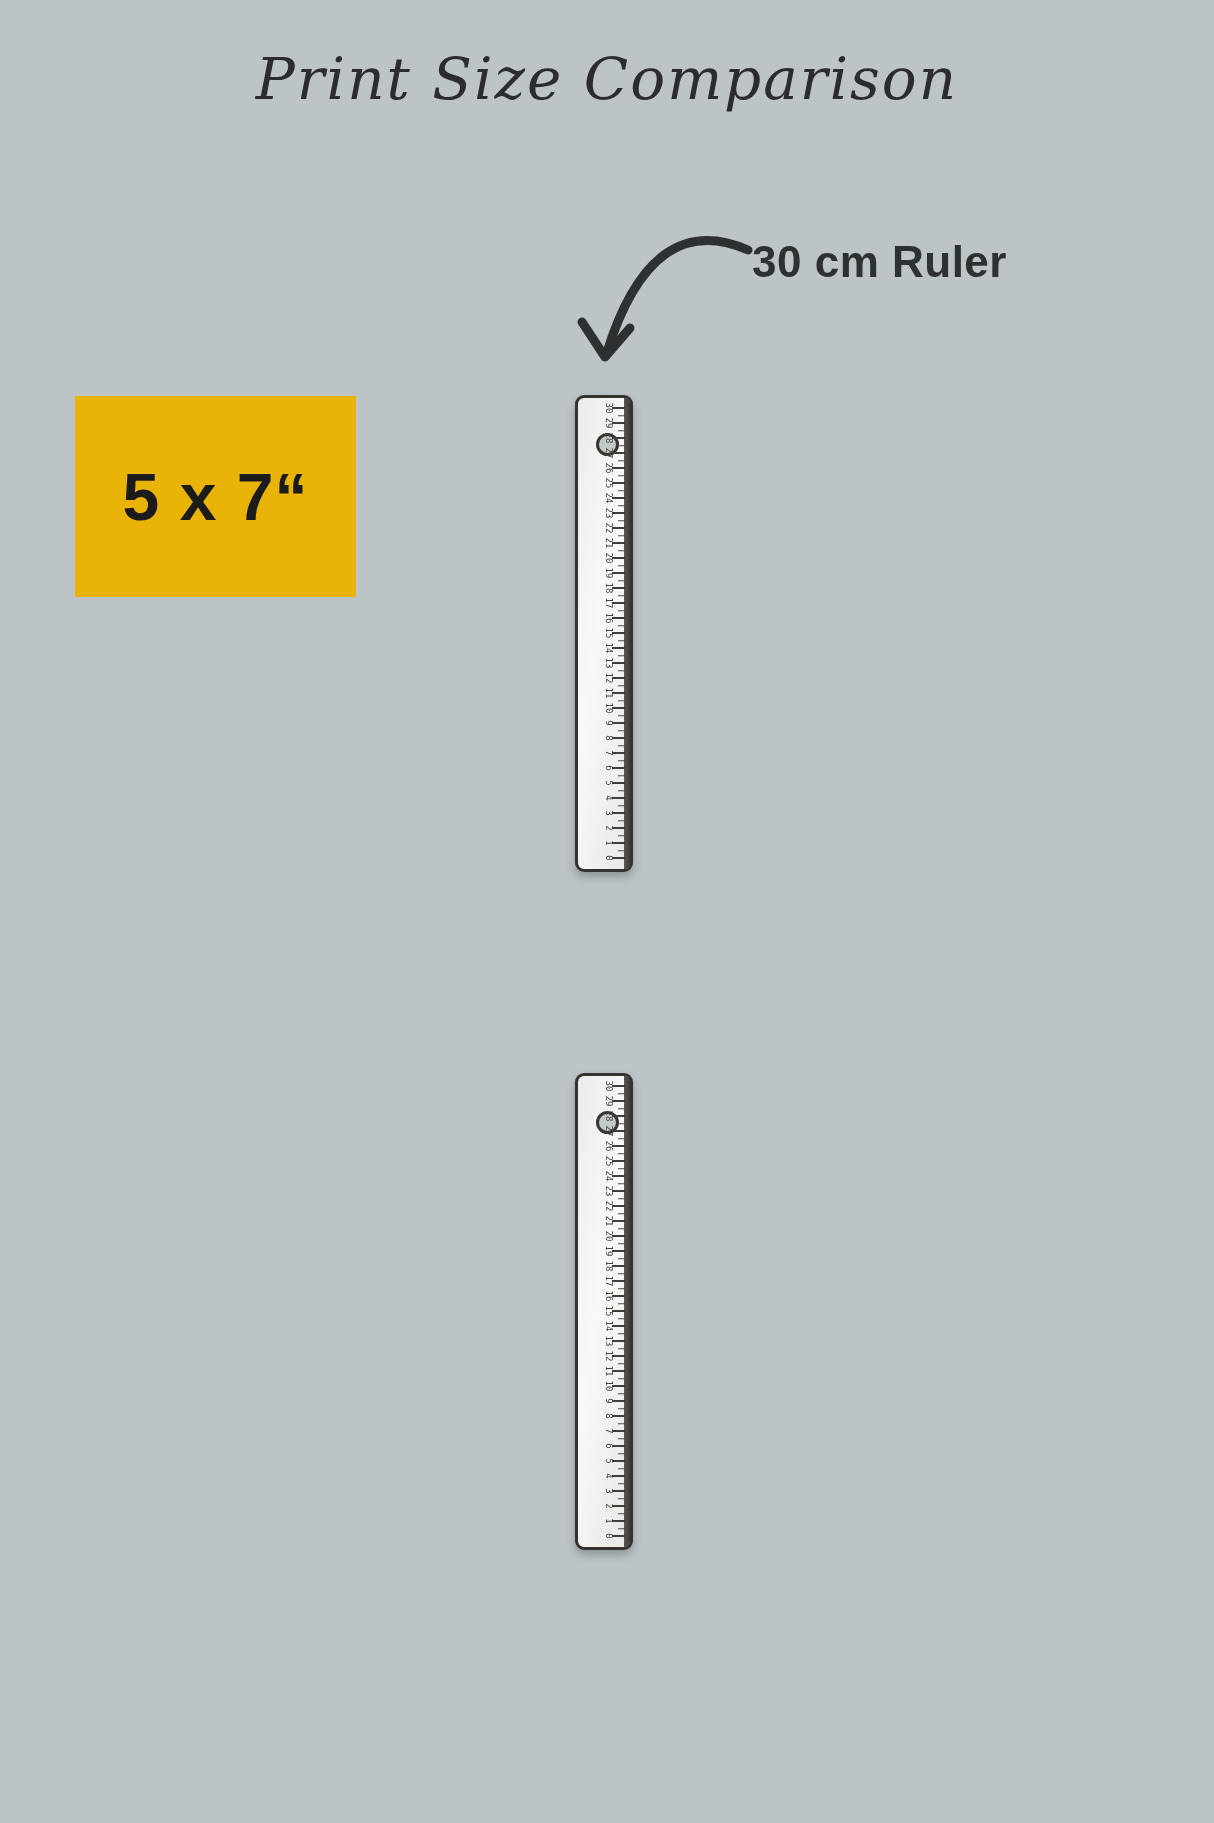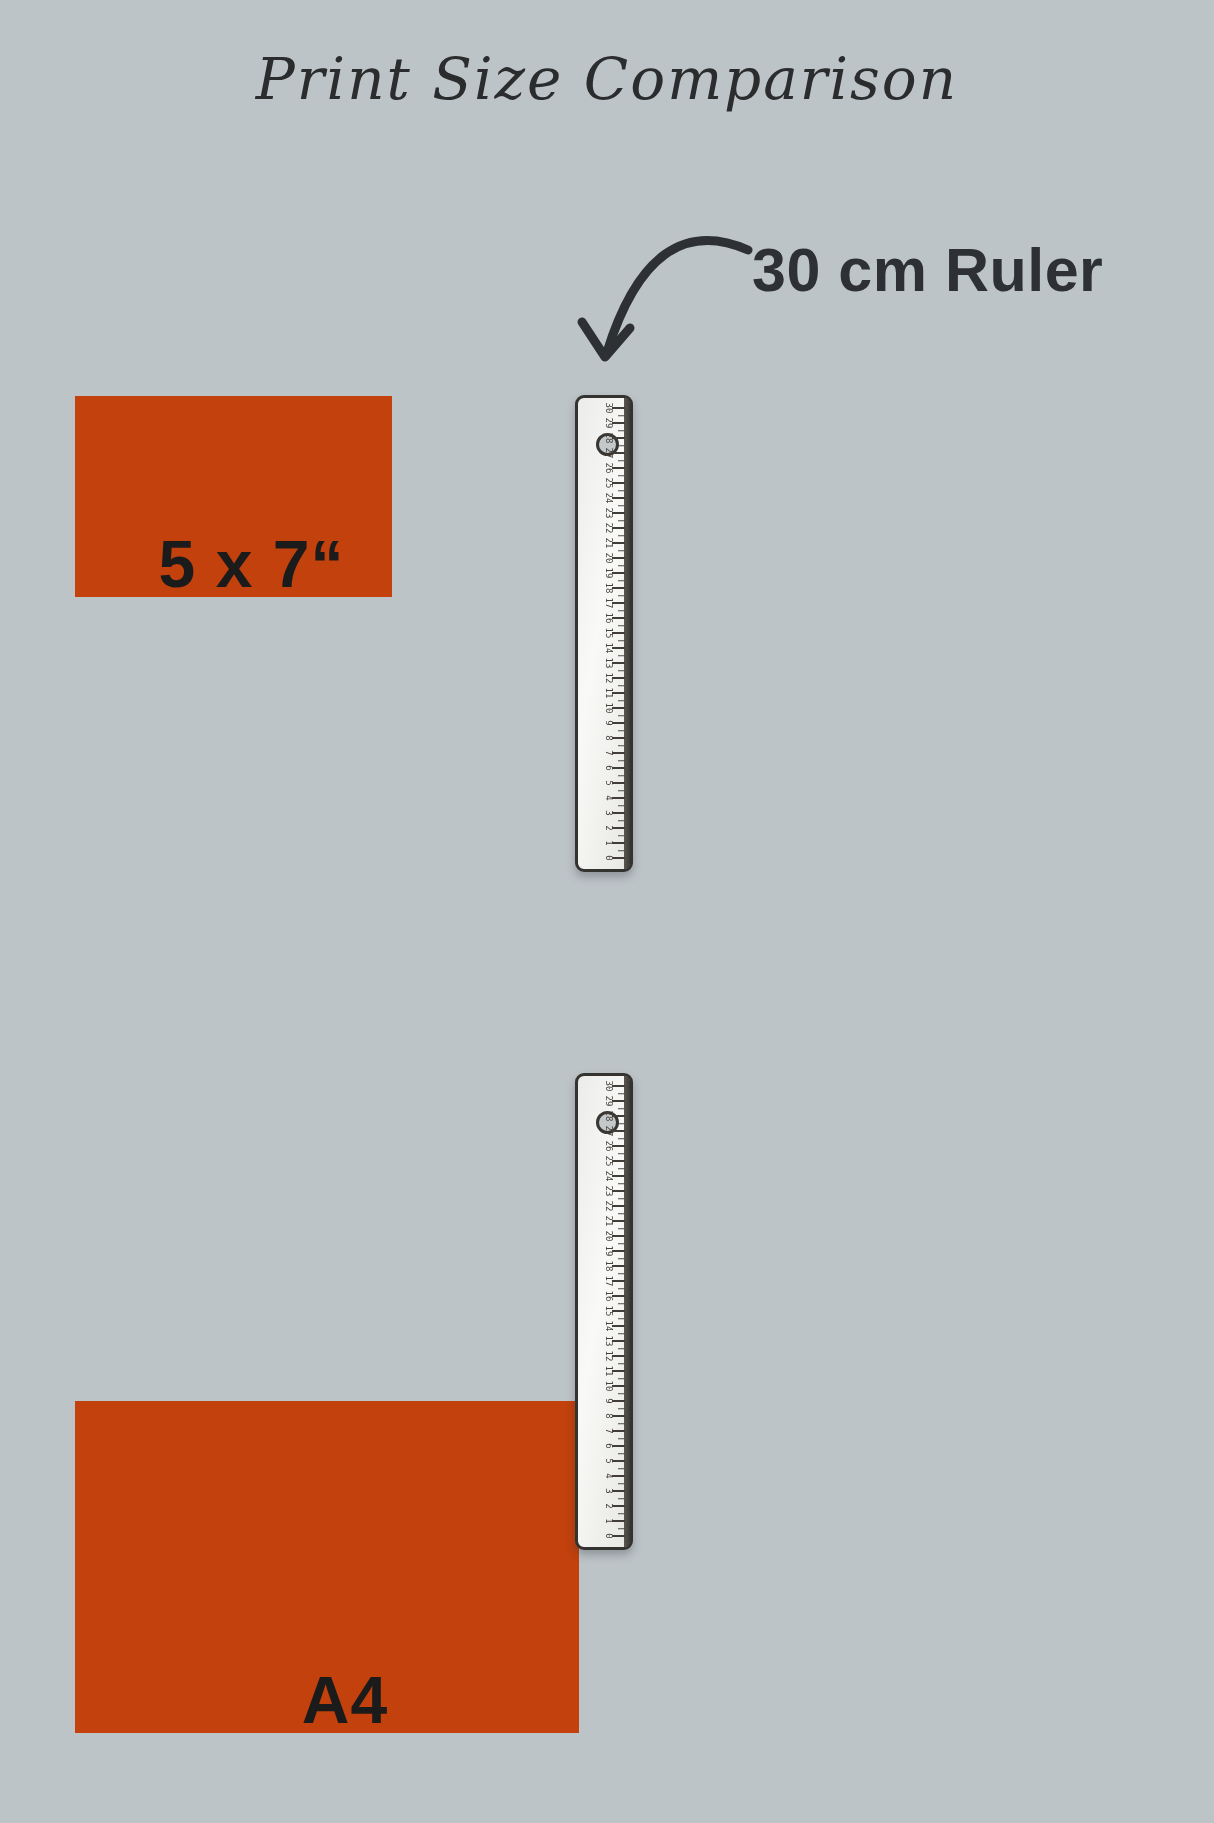--- a/index.html
+++ b/index.html
@@ -13,29 +13,29 @@
   .page-title{
     position:absolute;top:30px;left:0;width:100%;
     text-align:center;
     font-family:"DejaVu Serif",serif;
     font-style:italic;font-weight:400;
     font-size:58px;line-height:1.7;
     color:#2a2c2d;letter-spacing:2px;
   }
   .annotation-label{
     position:absolute;left:752px;top:240px;
-    font-weight:700;font-size:61px;line-height:1;
+    font-weight:700;font-size:44px;line-height:1;
     color:#2e3133;letter-spacing:.5px;
     white-space:nowrap;
   }
   .arrow-svg{position:absolute;left:0;top:0;pointer-events:none;}
   .print-box{
     position:absolute;
-    background:#c2410c;
-    display:flex;align-items:flex-end;justify-content:center;padding-left:36px;
+    background:#eab308;
+    display:flex;align-items:center;justify-content:center;
   }
   .print-label{
     font-weight:700;font-size:66px;line-height:1;
     color:#1b1b1b;letter-spacing:1px;white-space:nowrap;
   }
   .print-label.floating{
     position:absolute;transform:translate(-50%,-50%);
   }
   .ruler{
     position:absolute;box-sizing:border-box;
@@ -75,23 +75,20 @@
 
   <svg class="arrow-svg" width="1214" height="1823" viewBox="0 0 1214 1823">
     <path d="M 748 250 Q 652 208 607 352" fill="none" stroke="#2e3133" stroke-width="9" stroke-linecap="round"></path>
     <path d="M 605 357 L 582 322 M 605 357 L 630 328" fill="none" stroke="#2e3133" stroke-width="9" stroke-linecap="round"></path>
   </svg>
 
   <div class="annotation-label">30 cm Ruler</div>
 
 <div class="print-box" style="left: 75px; top: 396px; width: 281px; height: 201px;">
       <span class="print-label">5 x 7“</span>
-    </div>
-    <div class="print-box" style="left: 75px; top: 1401px; width: 468px; height: 332px;">
-      <span class="print-label">A4</span>
     </div>
     <div class="ruler" style="left: 575px; top: 395px; width: 58px; height: 477px;">
       <div class="ruler-edge"></div>
       <div class="ruler-hole"></div>
       <div class="tick cm" style="top: 460px;"></div>
       <span class="num" style="top: 460px;">0</span>
       <div class="tick half" style="top: 452.5px;"></div>
       <div class="tick cm" style="top: 445px;"></div>
       <span class="num" style="top: 445px;">1</span>
       <div class="tick half" style="top: 437.5px;"></div>

